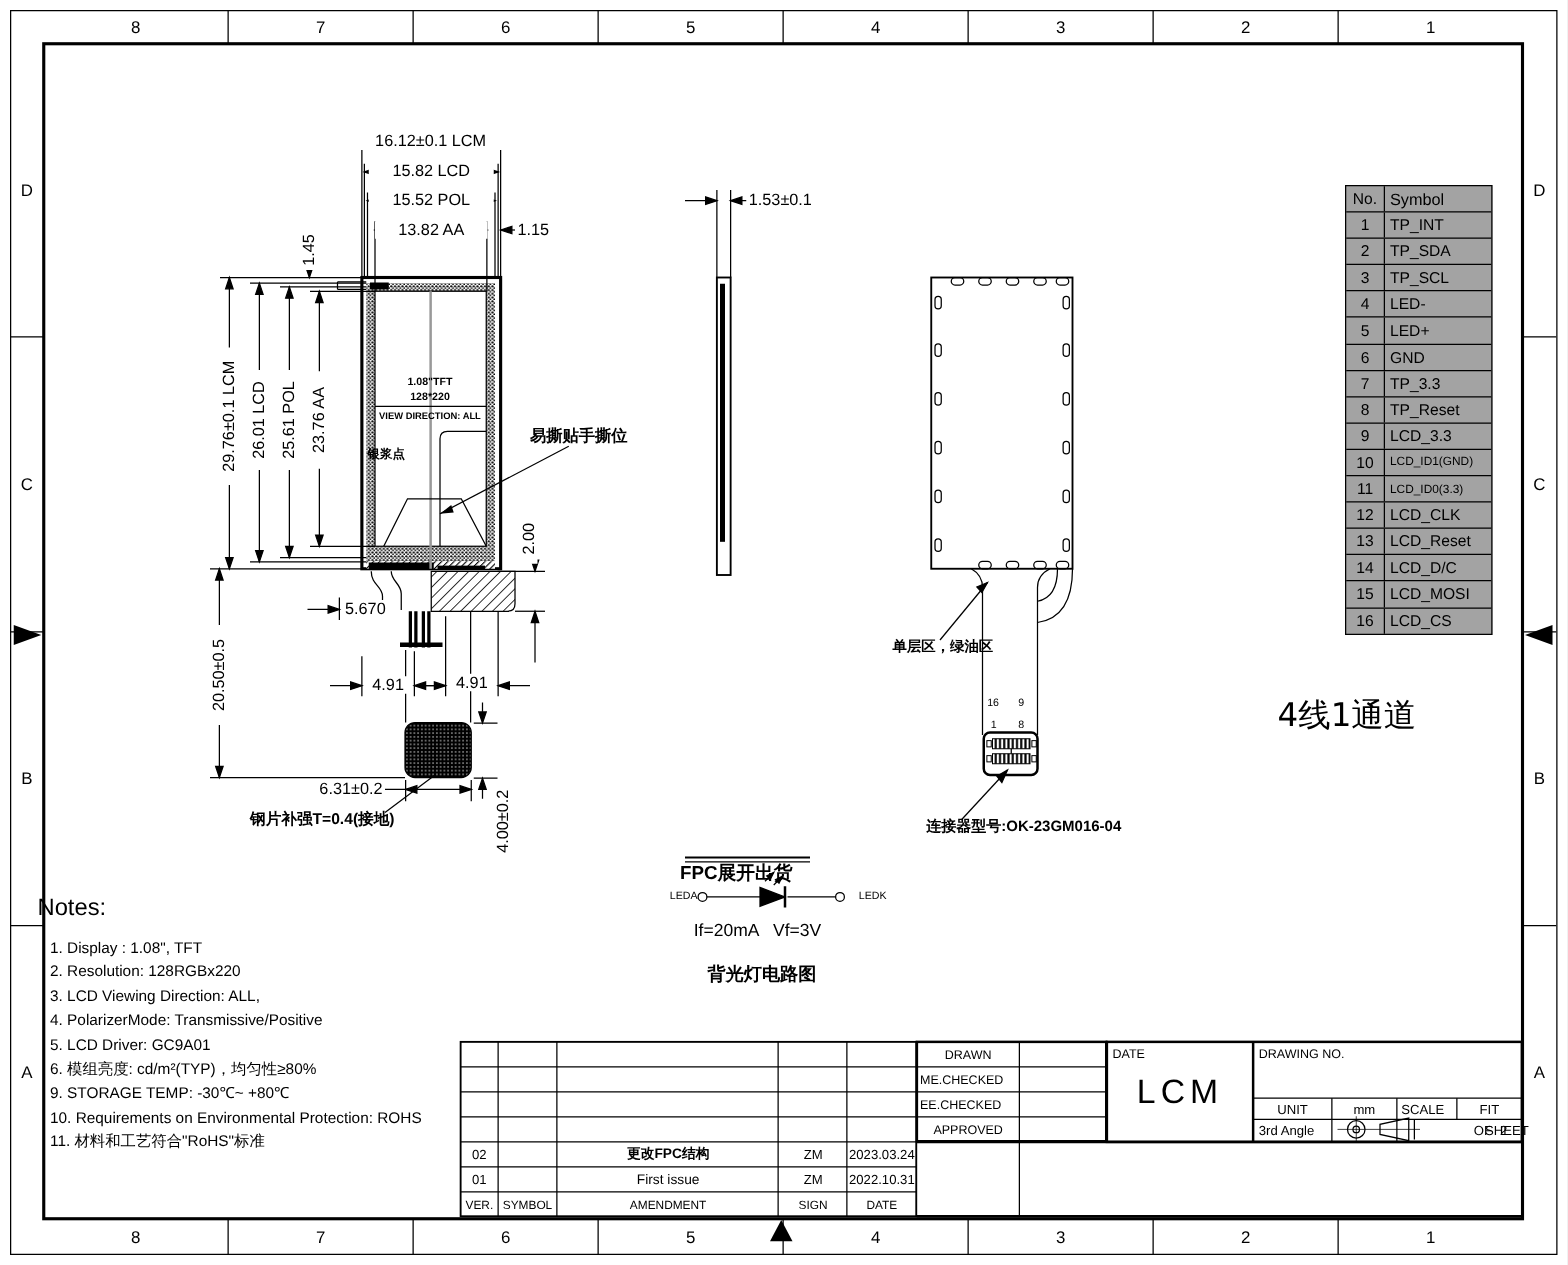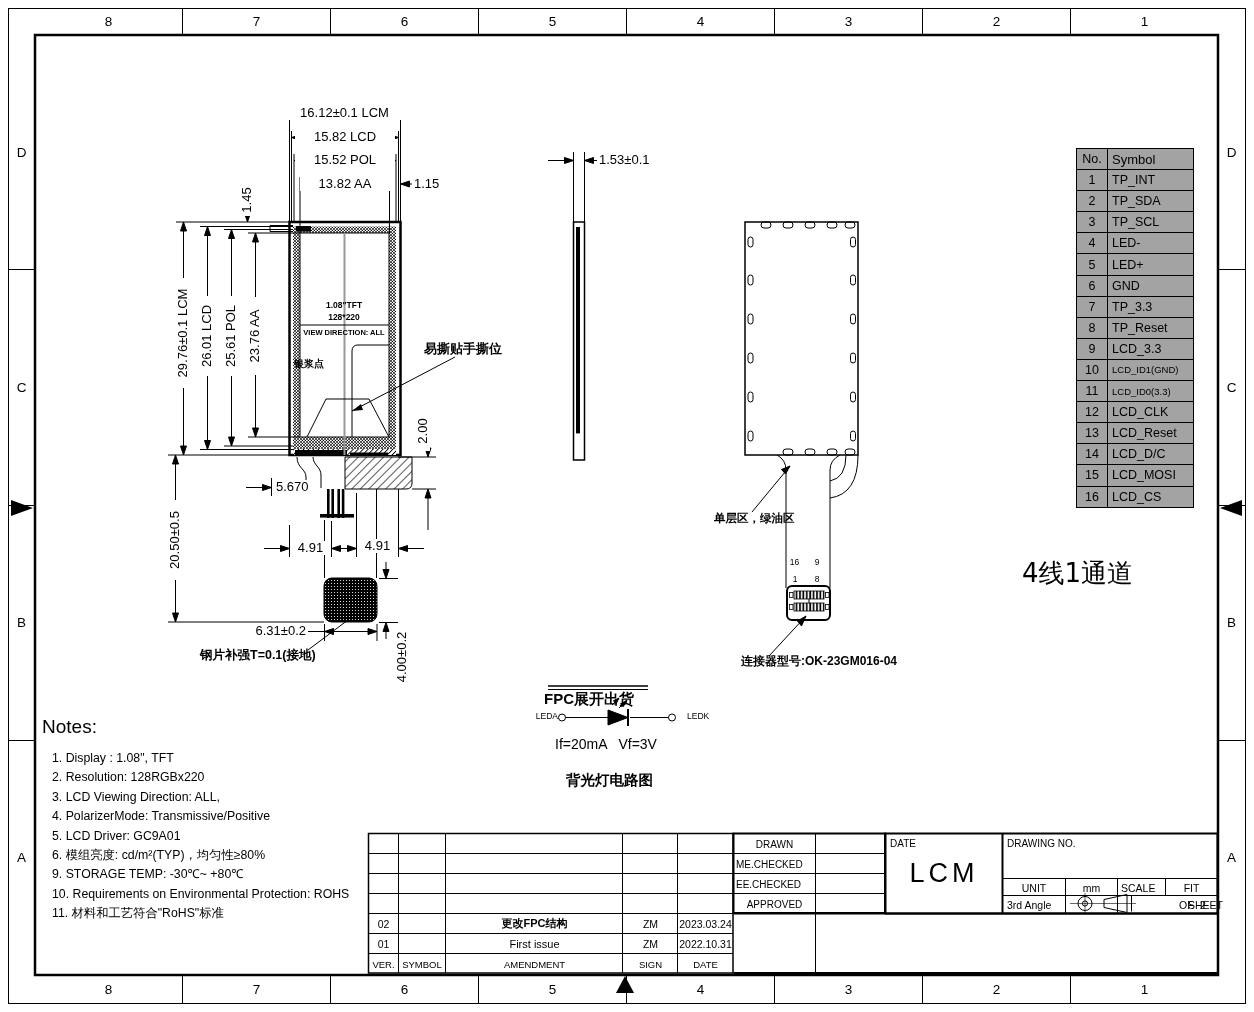--- a/index.html
+++ b/index.html
@@ -24,21 +24,21 @@
   
   #pin-table{position:absolute;left:1052px;top:148px;border:1.5px solid #000;background:#a3a3a3;margin-left:24px;}
   .pin-row{display:flex;height:20.1px;border-bottom:1px solid #000;}
   .pin-rows .pin-row:last-child{border-bottom:none;}
   .pin-no{width:30px;border-right:1px solid #000;display:flex;align-items:center;justify-content:center;font-size:12.5px;}
   .pin-symbol{width:81px;display:flex;align-items:center;padding-left:4px;font-size:12.5px;}
   #pin-head .pin-symbol{font-size:13px;}
   .pin-rows .pin-row:nth-child(10) .pin-symbol,
   .pin-rows .pin-row:nth-child(11) .pin-symbol{font-size:9.5px;}
   
-  #notes{position:absolute;left:42px;top:716px;width:330px;}
+  #notes{position:absolute;left:30px;top:716px;width:330px;}
   #notes-title{font-size:19px;}
   #notes-items{margin-top:11px;padding-left:10px;}
   .note-item{font-size:12.3px;line-height:19.4px;white-space:nowrap;}
 </style>
 </head>
 <body>
 
 <div id="sheet">
 
 <svg id="linework" width="1254" height="1012">
@@ -384,21 +384,21 @@
 <div class="t dim" style="left:276px;top:480px;font-size:13px;">5.670</div>
 <div class="t c dim" style="left:292px;top:541px;width:37px;font-size:13px;">4.91</div>
 <div class="t c dim" style="left:359px;top:539px;width:37px;font-size:13px;">4.91</div>
 <div class="t rt dim" style="left:240px;top:624px;width:66px;font-size:13px;">6.31±0.2</div>
 <div class="t c r dim" style="left:369px;top:650px;width:66px;font-size:13px;">4.00±0.2</div>
 <div class="t c b" style="left:314px;top:300px;width:60px;font-size:8.5px;line-height:10px;">1.08"TFT</div>
 <div class="t c b" style="left:314px;top:312px;width:60px;font-size:8.5px;line-height:10px;">128*220</div>
 <div class="t c b" style="left:299px;top:328px;width:90px;font-size:7.5px;line-height:9px;">VIEW DIRECTION: ALL</div>
 <div class="t c b" style="left:284px;top:357px;width:50px;font-size:10px;">银浆点</div>
 <div class="t b" style="left:424px;top:342px;font-size:13px;">易撕贴手撕位</div>
-<div class="t b" style="left:200px;top:648px;font-size:12.5px;">钢片补强T=0.1(接地)</div>
+<div class="t b" style="left:200px;top:648px;font-size:12.5px;">钢片补强T=0.4(接地)</div>
 
 <div class="t" style="left:599px;top:153px;font-size:13px;">1.53±0.1</div>
 
 <div class="t b" style="left:714px;top:511px;font-size:11.5px;">单层区，绿油区</div>
 <div class="t c" style="left:788px;top:557px;width:13px;font-size:8.5px;line-height:10px;">16</div>
 <div class="t c" style="left:812px;top:557px;width:10px;font-size:8.5px;line-height:10px;">9</div>
 <div class="t c" style="left:790px;top:574px;width:10px;font-size:8.5px;line-height:10px;">1</div>
 <div class="t c" style="left:812px;top:574px;width:10px;font-size:8.5px;line-height:10px;">8</div>
 <div class="t b" style="left:741px;top:654px;font-size:12px;">连接器型号:OK-23GM016-04</div>
 

